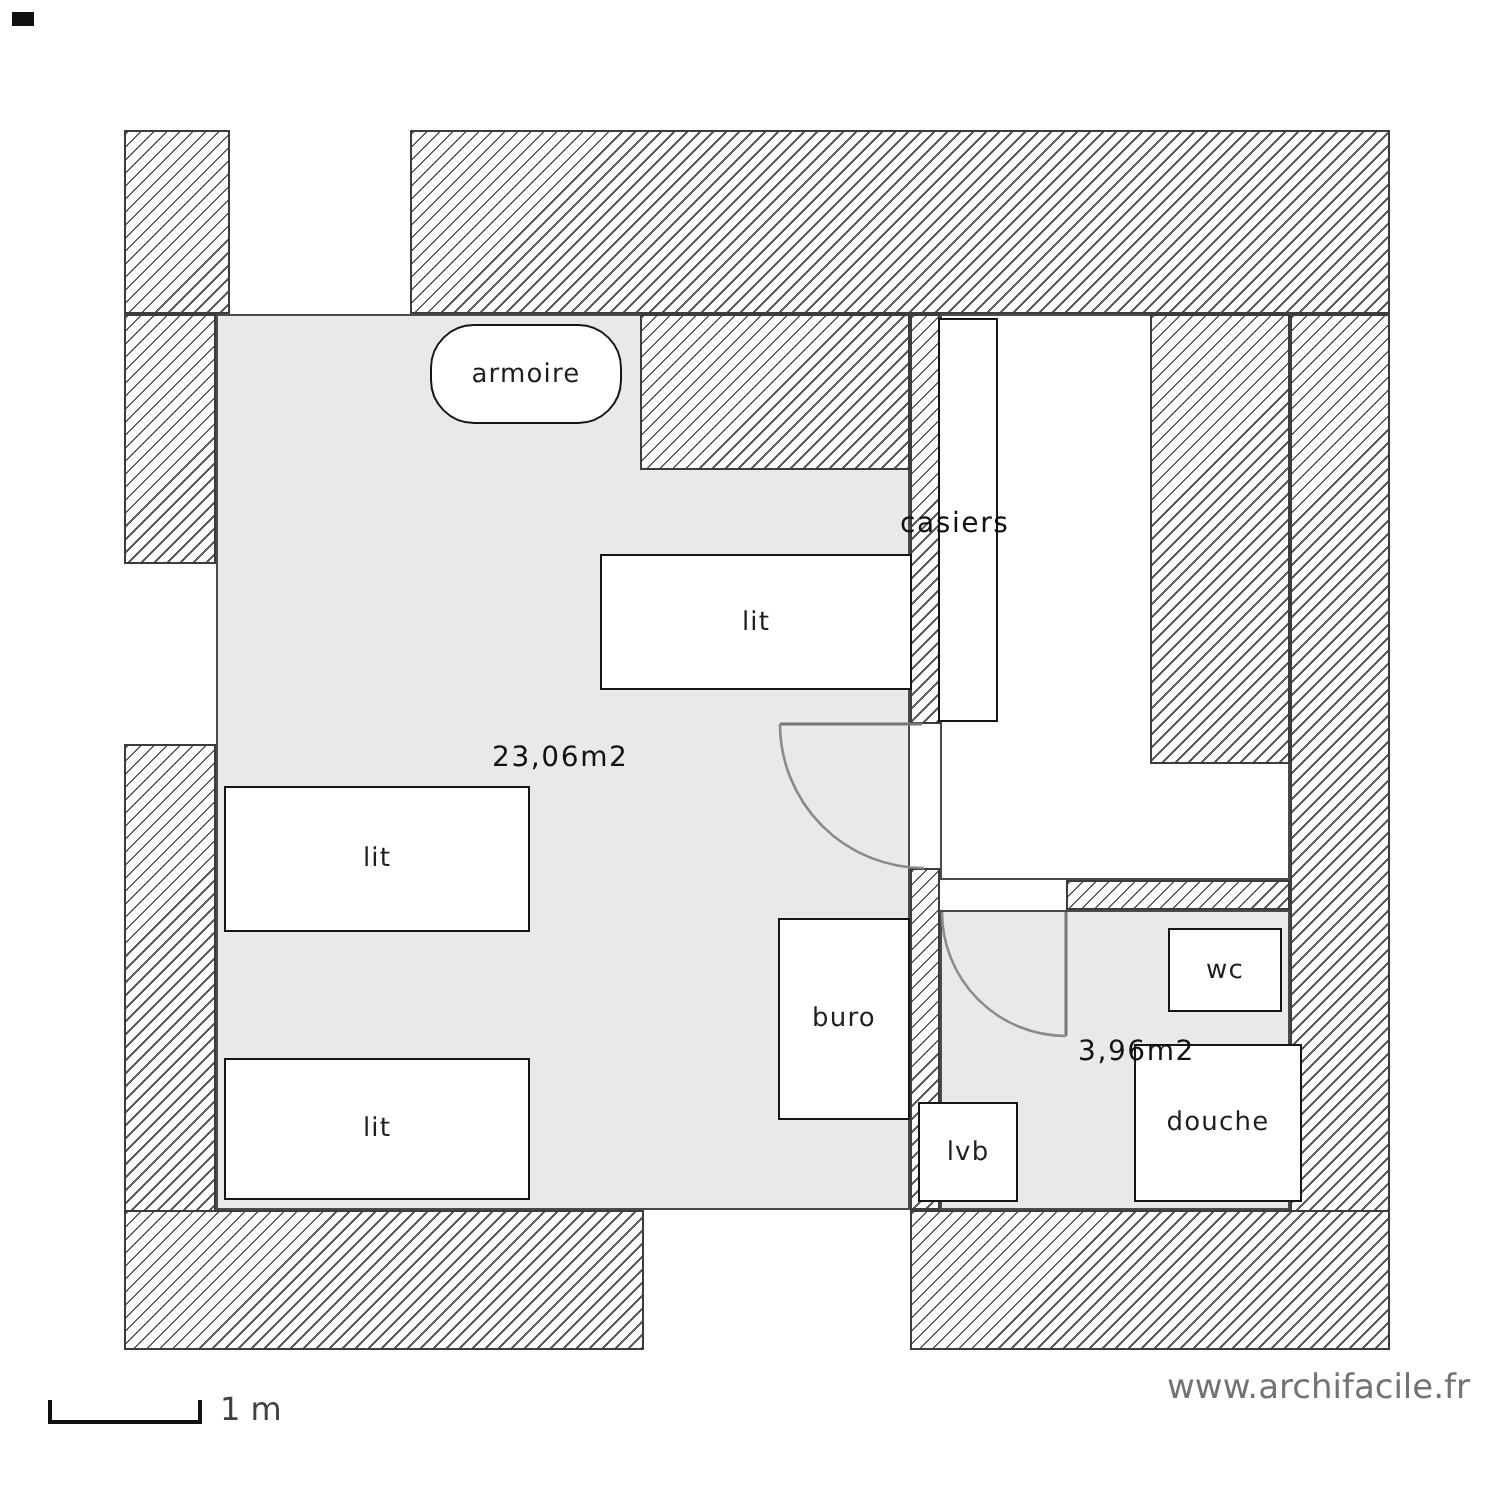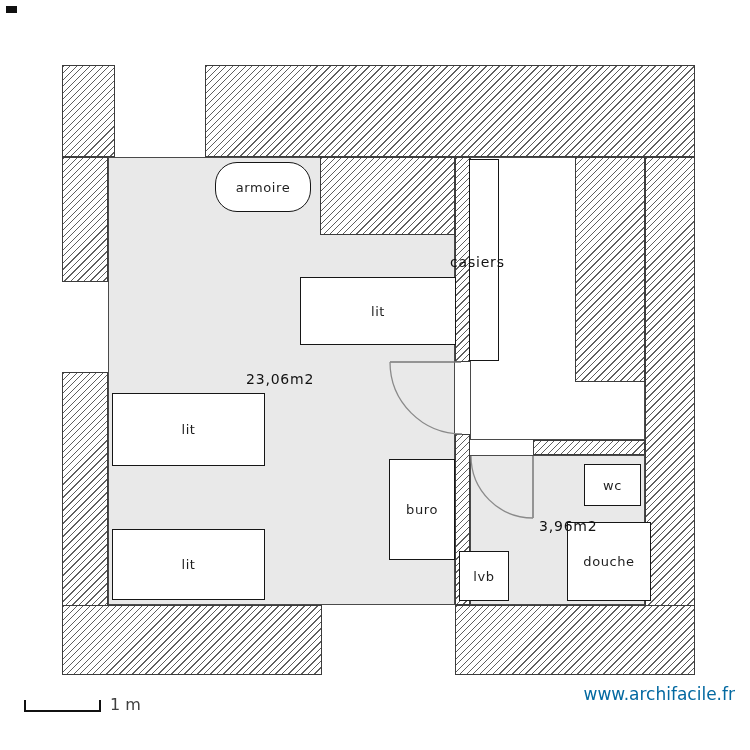--- a/index.html
+++ b/index.html
@@ -73,21 +73,21 @@
     top: 695px;
     font-size: 16px;
     color: #404040;
     z-index: 50;
   }
   .watermark {
     position: absolute;
     right: 15px;
     top: 684px;
     font-size: 17px;
-    color: #0369a1;
+    color: #737373;
     z-index: 50;
   }
   .corner-mark {
     position: absolute;
     left: 6px;
     top: 6px;
     width: 11px;
     height: 7px;
     background: #101010;
     z-index: 50;

